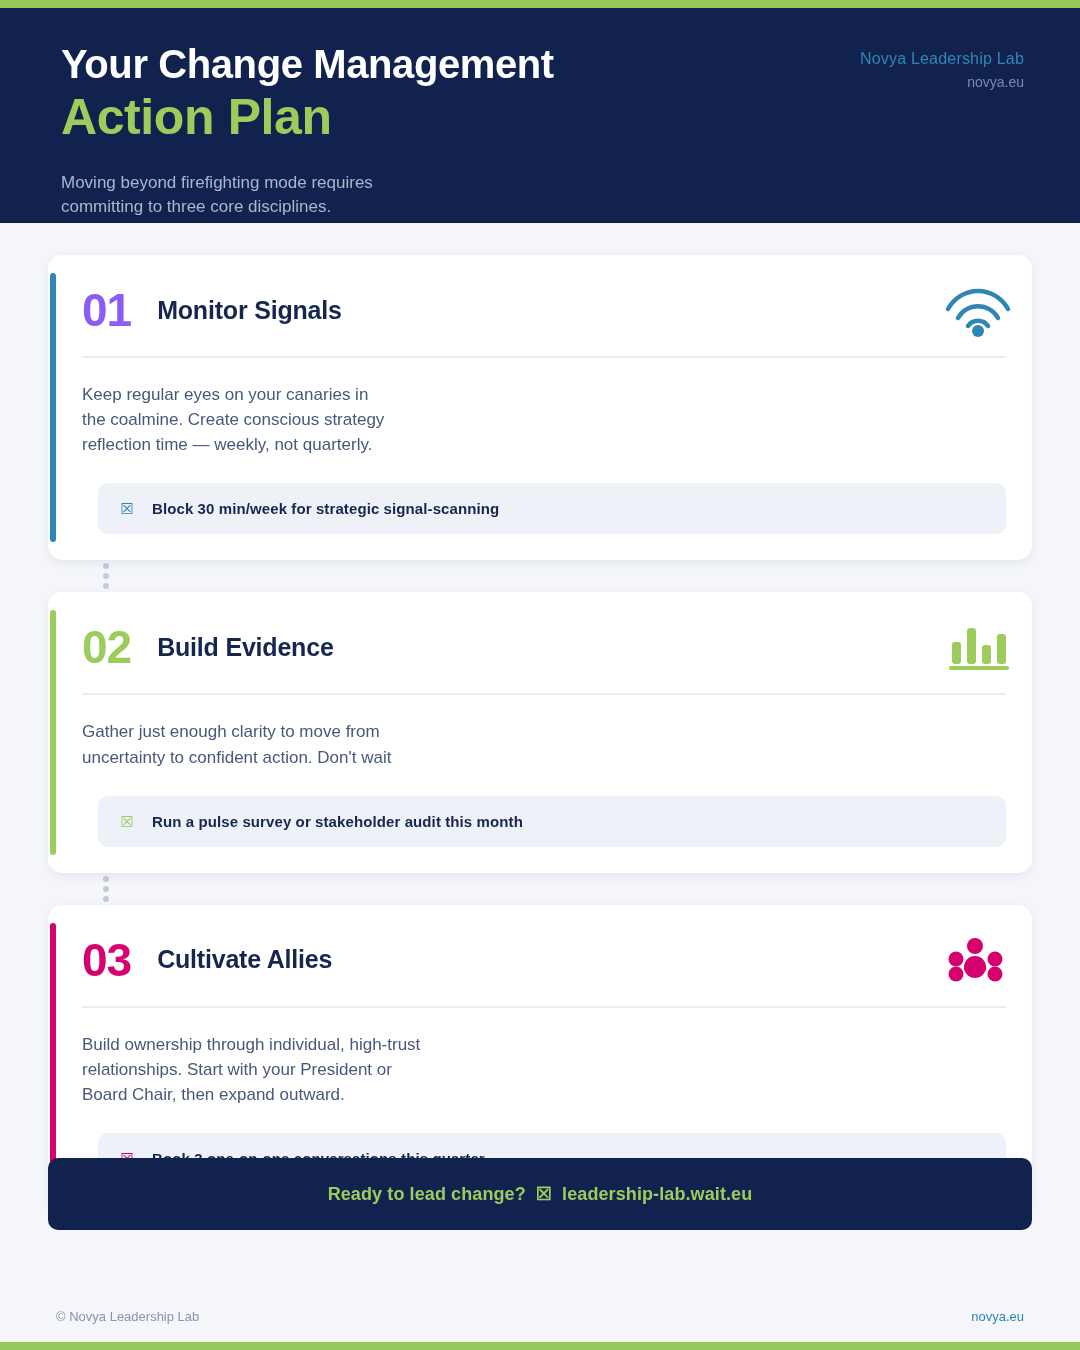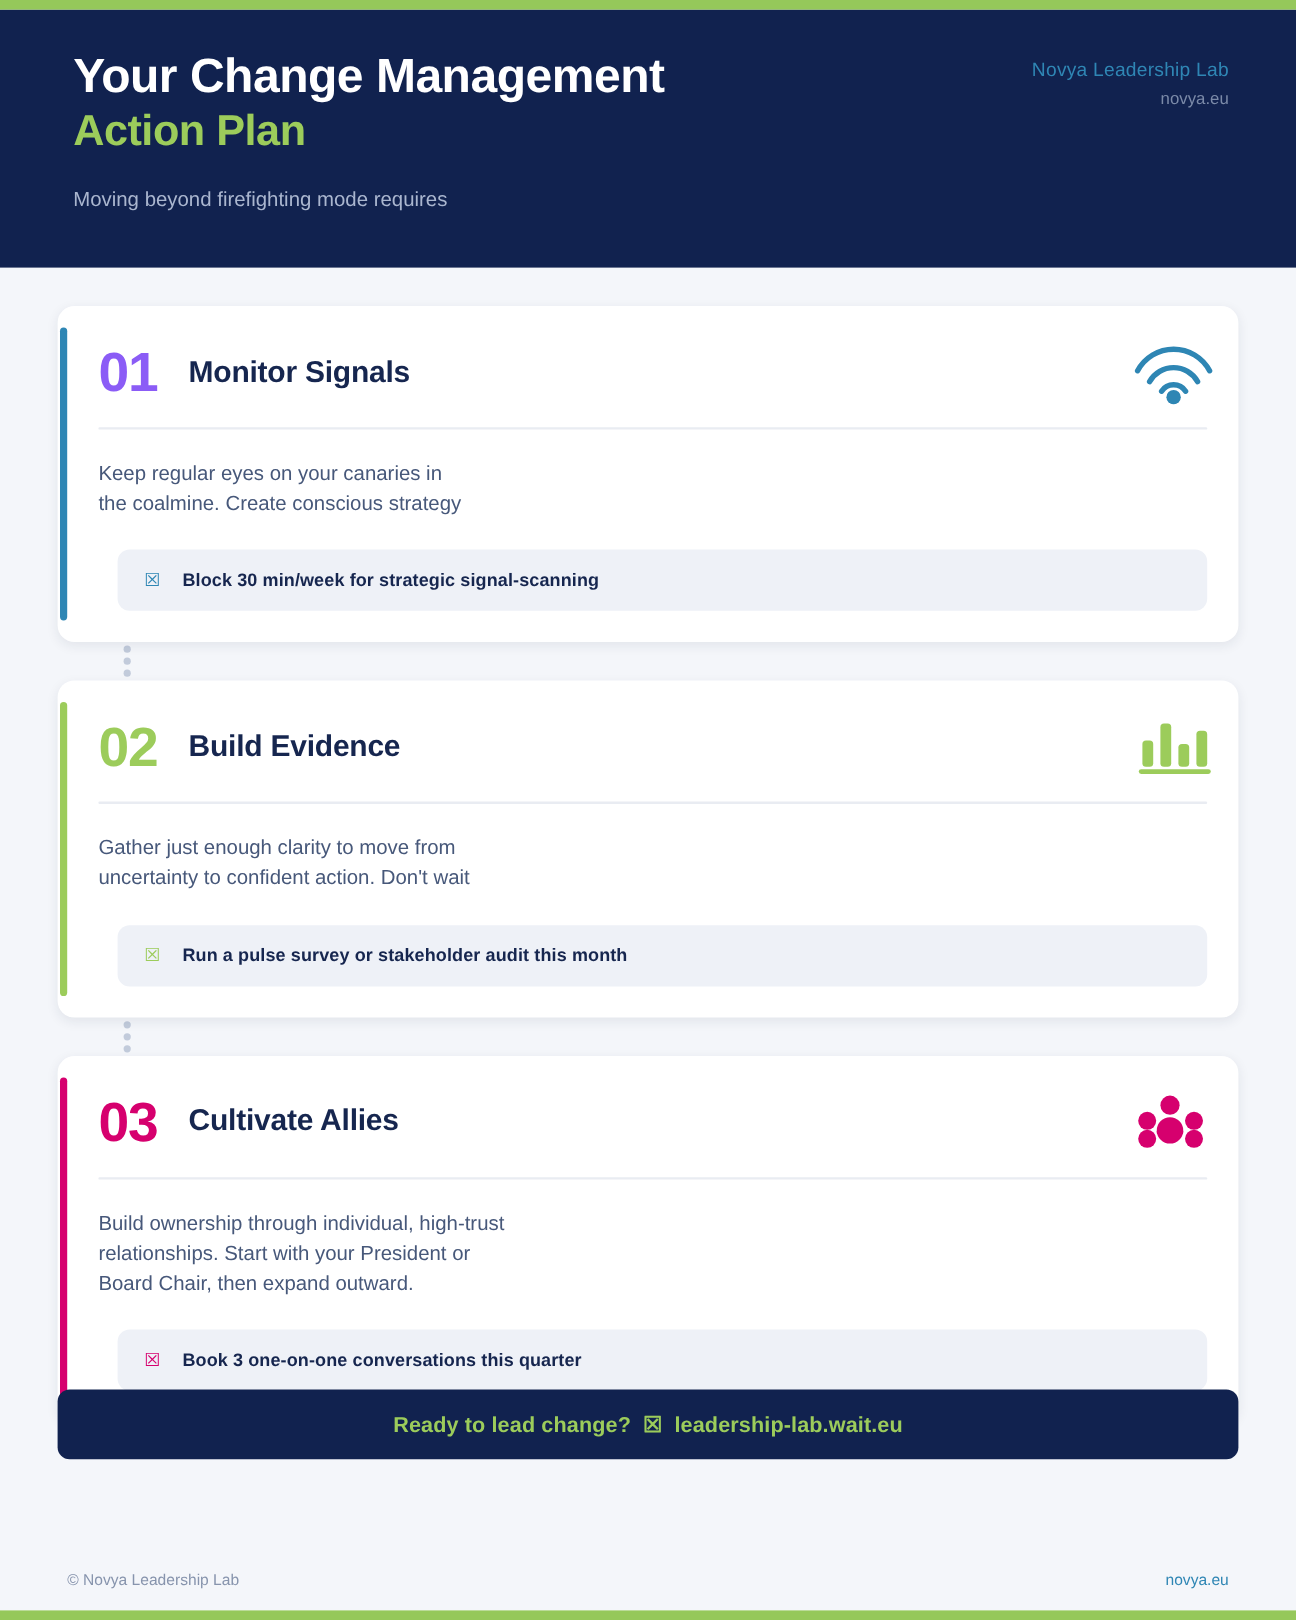--- a/index.html
+++ b/index.html
@@ -52,21 +52,21 @@
   .title-block { padding-top: 2px; }
   .title-line1 {
     font-size: 40px;
     font-weight: bold;
     color: #ffffff;
     letter-spacing: -0.4px;
     line-height: 1.12;
     white-space: nowrap;
   }
   .title-line2 {
-    font-size: 36px;
+    font-size: 50px;
     font-weight: bold;
     color: #9ccc5b;
     letter-spacing: -0.4px;
     line-height: 1.12;
     margin-top: 2px;
     white-space: nowrap;
   }
   .subtitle {
     margin-top: 26px;
     font-size: 17px;
@@ -212,21 +212,21 @@
     border-radius: 50%;
     background: #c2cbdb;
   }
 
   
   .cta {
     position: absolute;
     left: 48px;
     top: 1158px;
     width: 984px;
-    height: 58px;
+    height: 72px;
     background: #11224f;
     border-radius: 10px;
     display: flex;
     align-items: center;
     justify-content: center;
     gap: 10px;
   }
   .cta-text {
     font-size: 18px;
     font-weight: bold;
@@ -260,20 +260,21 @@
 
 <div class="top-rule"></div>
 
 <div class="header">
   <div class="header-inner">
     <div class="title-block">
       <div class="title-line1">Your Change Management</div>
       <div class="title-line2">Action Plan</div>
       <div class="subtitle">
         <div>Moving beyond firefighting mode requires</div>
+        <div>committing to three core disciplines.</div>
       </div>
     </div>
     <div class="brand-block">
       <div class="brand-name">Novya Leadership Lab</div>
       <div class="brand-url">novya.eu</div>
     </div>
   </div>
 </div>
 
 <div class="stack">
@@ -291,20 +292,21 @@
           <path d="M22 39 A23 23 0 0 1 62 39"></path>
           <path d="M32 47 A12 12 0 0 1 52 47"></path>
         </g>
         <circle cx="42" cy="52" r="6" fill="#2e86b4"></circle>
       </svg>
     </div>
     <div class="divider"></div>
     <div class="card-body">
       <div>Keep regular eyes on your canaries in</div>
       <div>the coalmine. Create conscious strategy</div>
+      <div>reflection time — weekly, not quarterly.</div>
     </div>
     <div class="action">
       <span class="action-glyph c1">☒</span>
       <span class="action-text">Block 30 min/week for strategic signal-scanning</span>
     </div>
   </div>
 
   <div class="connector">
     <span></span>
     <span></span>

